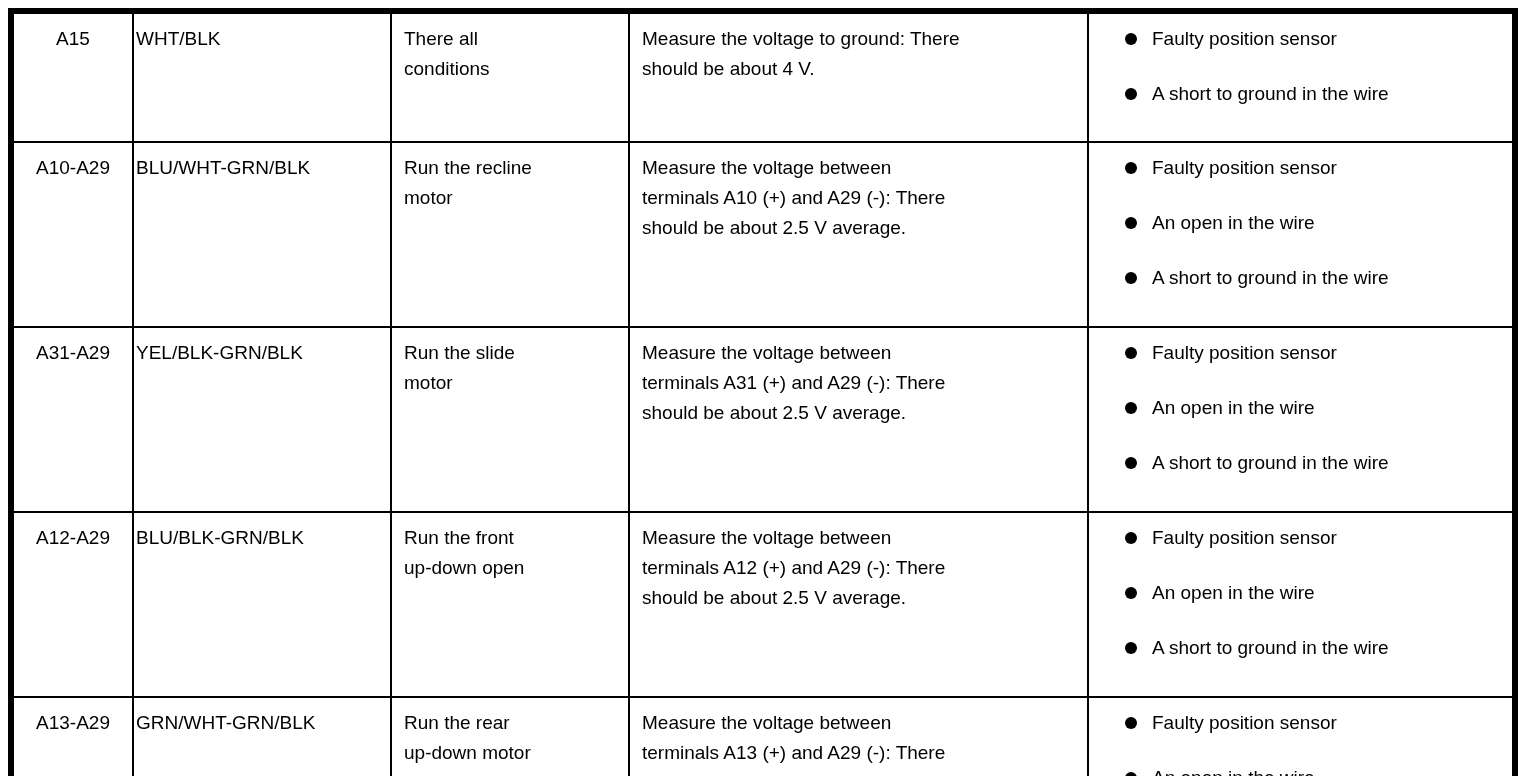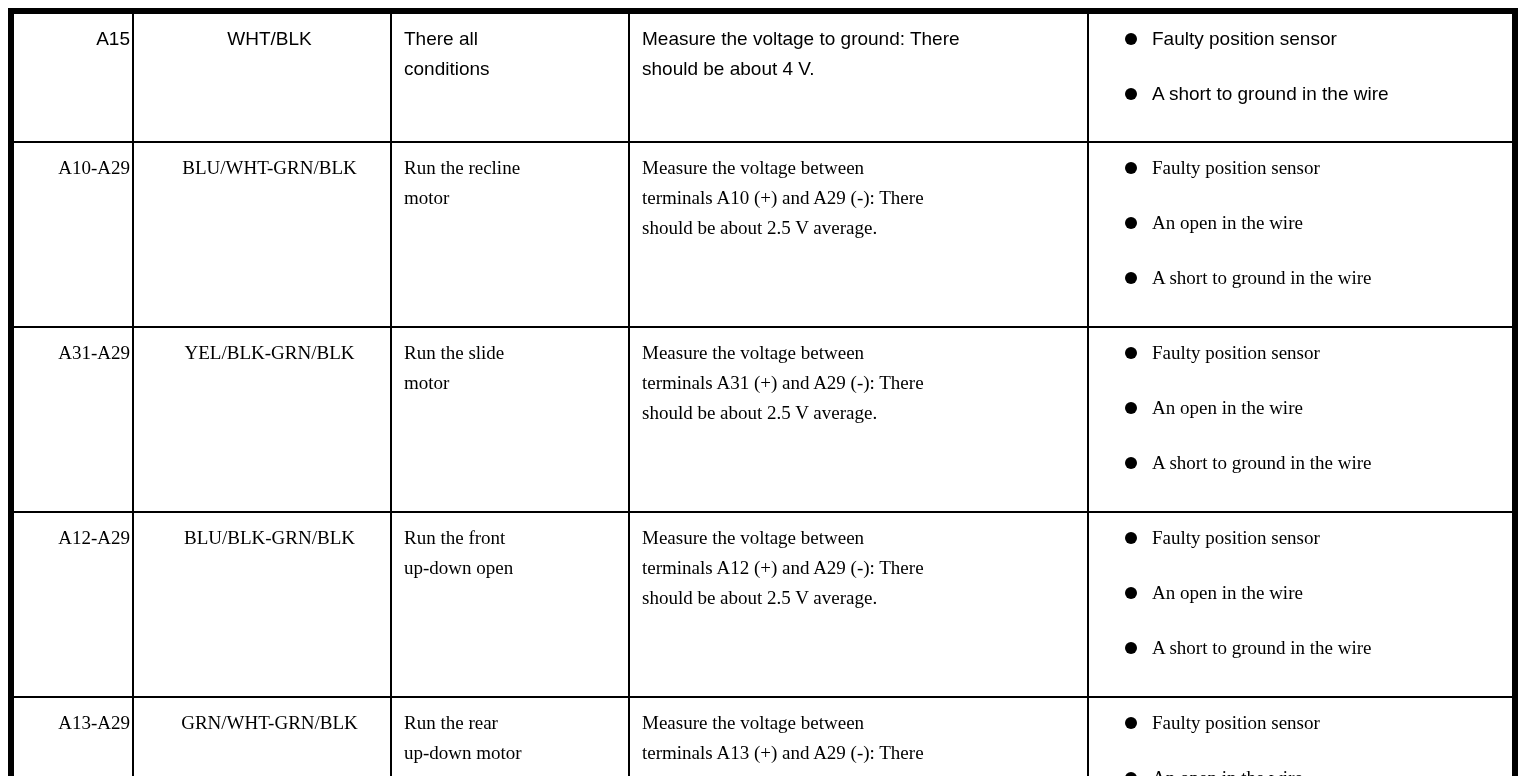--- a/index.html
+++ b/index.html
@@ -29,23 +29,23 @@
   table.diag {
     border: 6px solid #000000;
   }
   td {
     vertical-align: top;
     padding: 10px 10px 10px 12px;
     font-size: 19px;
     line-height: 30px;
   }
   tr.row-short td { height: 107px; }
-  tr.row-tall  td { height: 163px; font-family: Liberation Serif, serif; }
-  td.col-terminal { text-align: right; padding-left: 2px; padding-right: 2px; }
-  td.col-wire     { text-align: center; padding-left: 17px; padding-right: 2px; }
+  tr.row-tall  td { height: 163px; }
+  td.col-terminal { text-align: center; padding-left: 2px; padding-right: 2px; }
+  td.col-wire     { text-align: left; padding-left: 2px; padding-right: 2px; }
   td.col-causes   { padding-left: 36px; }
   .multiline { white-space: pre-line; }
   ul.causes {
     list-style: none;
     margin: 0;
     padding: 0;
   }
   ul.causes li {
     display: flex;
     align-items: center;

